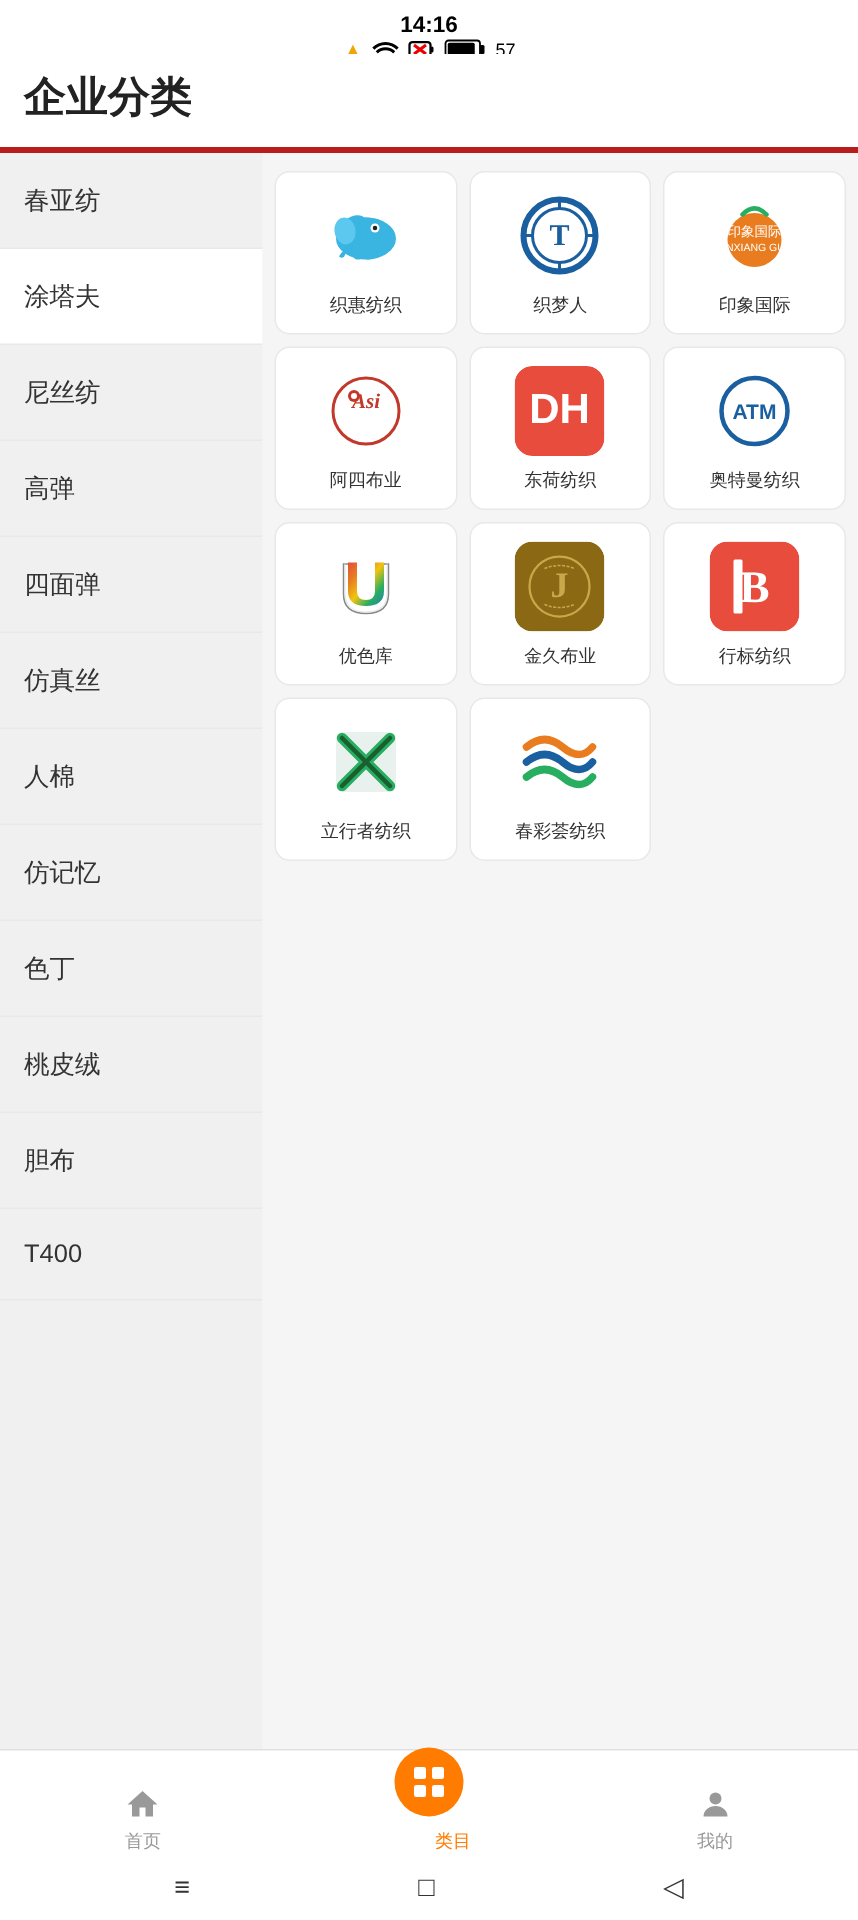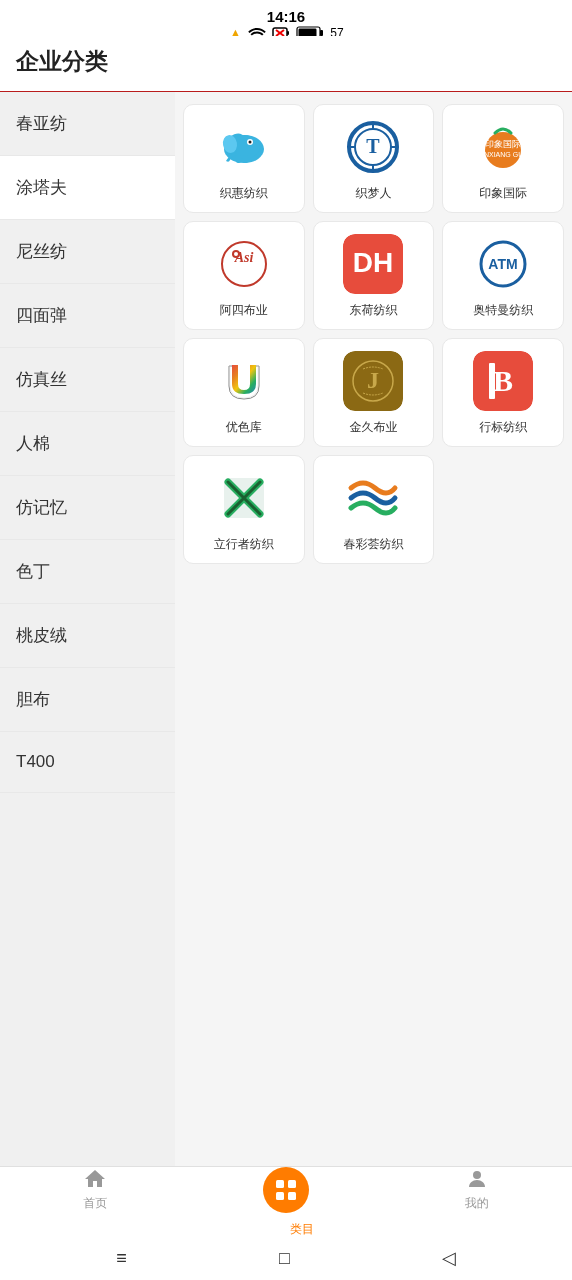--- a/index.html
+++ b/index.html
@@ -33,24 +33,24 @@
       align-items: center;
       gap: 6px;
       font-size: 13px;
       color: #000;
     }
 
     
     .header {
       background: #fff;
       padding: 10px 16px 14px;
-      font-size: 23px;
+      font-size: 28px;
       font-weight: 600;
       color: #222;
-      border-bottom: 1px solid #b91c1c;
+      border-bottom: 4px solid #b91c1c;
     }
 
     
     .main-content {
       display: flex;
       flex: 1;
       background: #f5f5f5;
     }
 
     
@@ -110,21 +110,21 @@
       color: #333;
       text-align: center;
     }
 
     
     .bottom-nav {
       display: flex;
       background: #fff;
       border-top: 1px solid #e0e0e0;
       height: 70px;
-      align-items: flex-start;
+      align-items: flex-end;
     }
     .nav-item {
       flex: 1;
       display: flex;
       flex-direction: column;
       align-items: center;
       justify-content: center;
       cursor: pointer;
       gap: 4px;
     }
@@ -210,20 +210,21 @@
 <div class="header">
   <span>企业分类</span>
 </div>
 
 <div class="main-content">
 
   <div class="sidebar">
     <div class="sidebar-item">春亚纺</div>
     <div class="sidebar-item active">涂塔夫</div>
     <div class="sidebar-item">尼丝纺</div>
+    <div class="sidebar-item">高弹</div>
     <div class="sidebar-item">四面弹</div>
     <div class="sidebar-item">仿真丝</div>
     <div class="sidebar-item">人棉</div>
     <div class="sidebar-item">仿记忆</div>
     <div class="sidebar-item">色丁</div>
     <div class="sidebar-item">桃皮绒</div>
     <div class="sidebar-item">胆布</div>
     <div class="sidebar-item">T400</div>
   </div>
 

